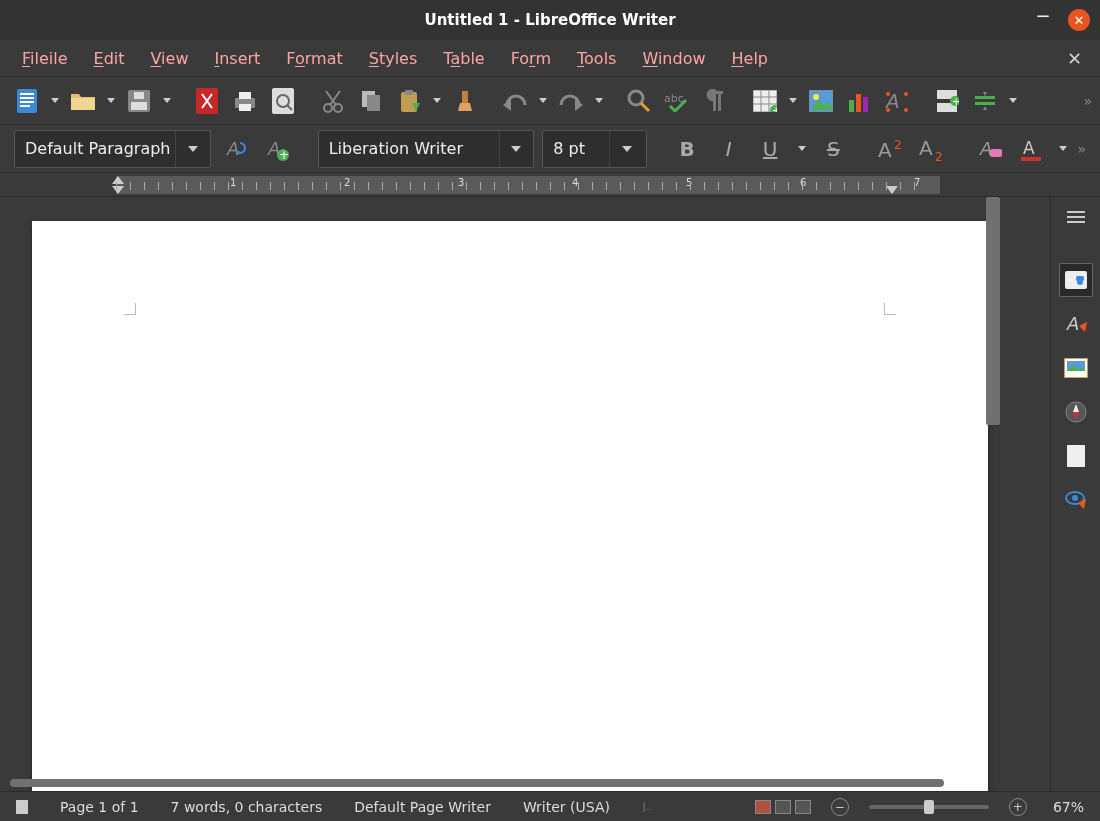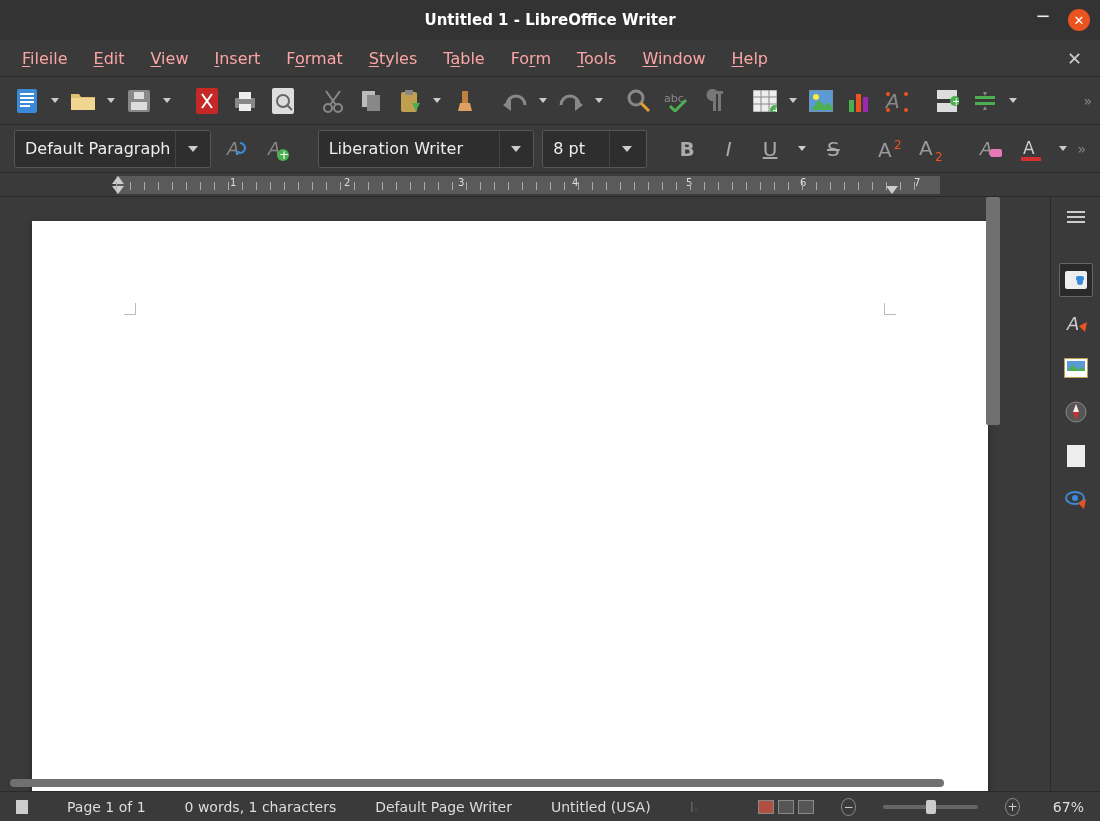--- a/index.html
+++ b/index.html
@@ -48,21 +48,21 @@
 .vscroll { position: absolute; right: 50px; top: 0; width: 14px; height: 228px; background: #707070; border-radius: 2px; }
 .hscroll-area { position: absolute; left: 10px; right: 60px; bottom: 0; height: 10px; }
 .hscroll-thumb { position: absolute; left: 0; right: 46px; height: 8px; background: #707070; border-radius: 4px; }
 
 .sidebar { width: 50px; background: #3a3a3a; border-left: 1px solid #2a2a2a; display: flex; flex-direction: column; align-items: center; padding-top: 6px; gap: 10px; }
 .sb-menu { width: 28px; height: 28px; display:flex; flex-direction: column; align-items:center; justify-content:center; gap:3px; cursor:pointer; }
 .sb-menu span { display:block; width: 18px; height: 2px; background:#ccc; }
 .sb-btn { width: 34px; height: 34px; display: flex; align-items: center; justify-content: center; cursor: pointer; border-radius: 2px; }
 .sb-btn.active { background: #2a2a2a; border: 1px solid #666; }
 
-.statusbar { height: 30px; background: #3a3a3a; border-top: 1px solid #2a2a2a; display: flex; align-items: center; padding: 0 10px; font-size: 14px; color: #ddd; gap: 27px; }
+.statusbar { height: 30px; background: #3a3a3a; border-top: 1px solid #2a2a2a; display: flex; align-items: center; padding: 0 10px; font-size: 14px; color: #ddd; gap: 20px; }
 .statusbar .seg { padding: 0 6px; cursor: default; white-space: nowrap; }
 .statusbar .spacer { flex: 1; }
 .zoom-slider { width: 120px; height: 4px; background: #666; position: relative; border-radius: 2px; }
 .zoom-slider .knob { position: absolute; left: 50%; top: -5px; width: 10px; height: 14px; background: #ccc; border-radius: 2px; transform: translateX(-50%); }
 .zoom-btn { width: 18px; height: 18px; border: 1px solid #888; border-radius: 50%; display: flex; align-items:center; justify-content:center; font-size: 12px; color:#ccc; cursor:pointer; }
 .view-boxes { display: flex; gap: 4px; }
 .view-box { width: 16px; height: 14px; border: 1px solid #888; background: #555; }
 
 svg { display: block; }
 </style>
@@ -457,23 +457,23 @@
     </div>
   </div>
 
   <div class="statusbar">
     <div class="seg">
       <svg width="12" height="14">
           <rect width="12" height="14" fill="#ccc"></rect>
         </svg>
     </div>
     <div class="seg">Page 1 of 1</div>
-    <div class="seg">0 words, 1 characters</div>
+    <div class="seg">7 words, 0 characters</div>
     <div class="seg">Default Page Writer</div>
-    <div class="seg">Untitled (USA)</div>
+    <div class="seg">Writer (USA)</div>
     <div class="seg" style="color:#666">I<span style="font-size:9px">⎯</span></div>
     <div class="spacer"></div>
     <div class="view-boxes">
       <div class="view-box" style="background:#b05040"></div>
       <div class="view-box"></div>
       <div class="view-box"></div>
     </div>
     <div class="zoom-btn">−</div>
     <div class="zoom-slider">
         <div class="knob"></div>

